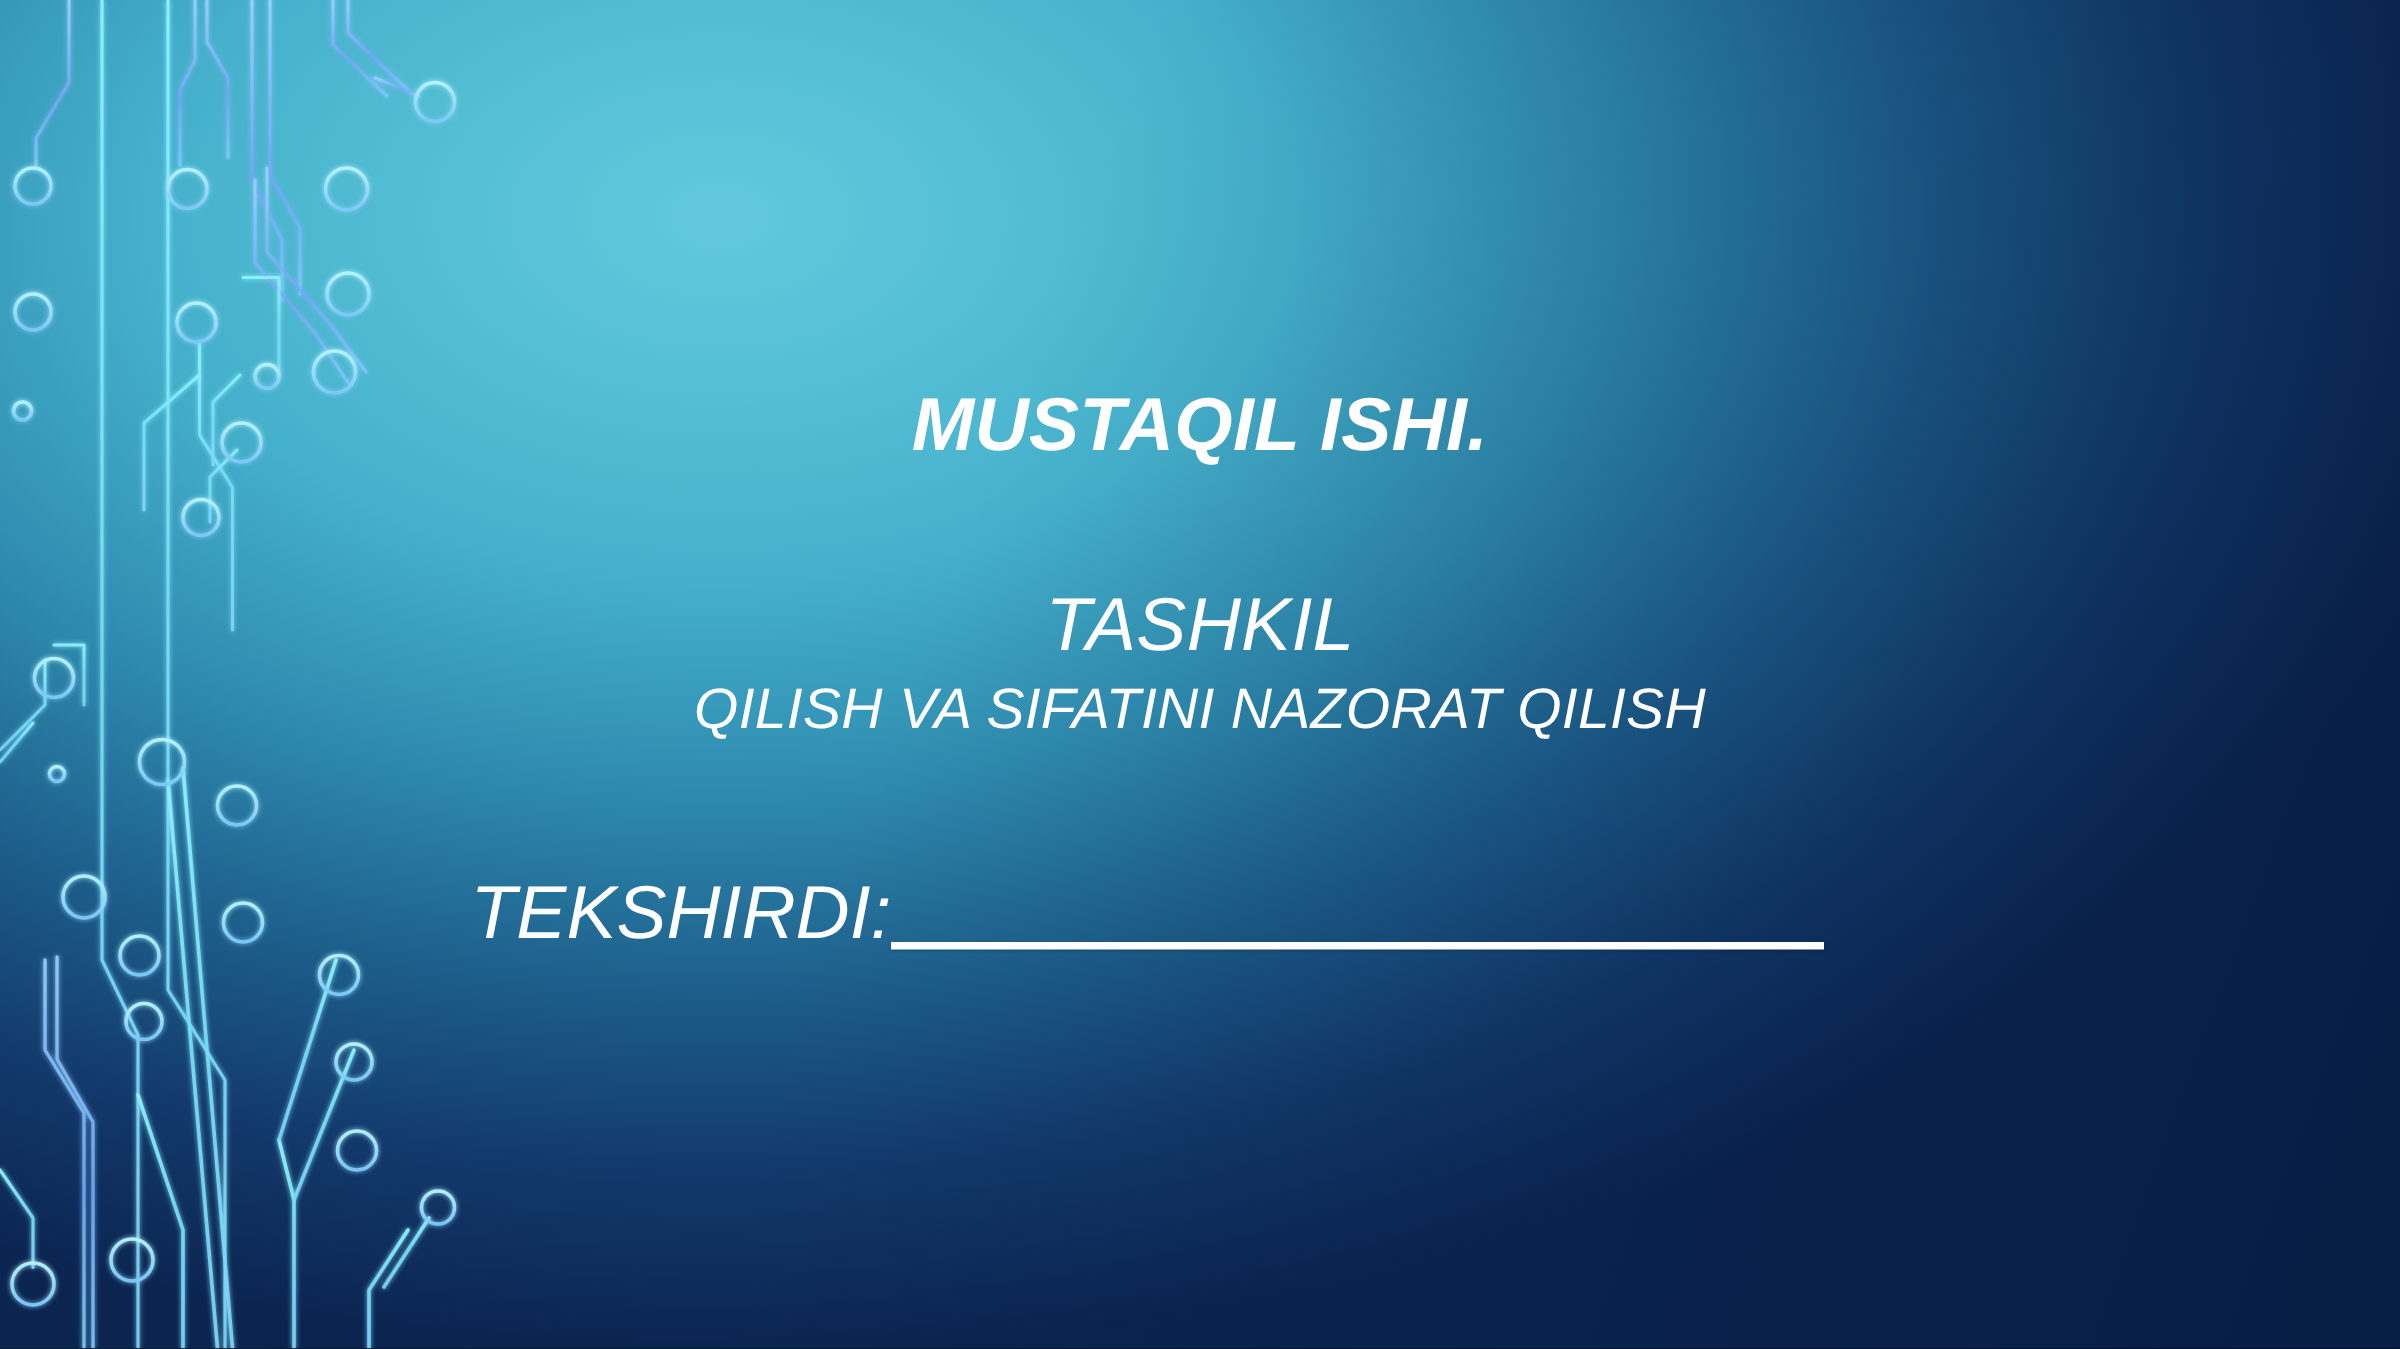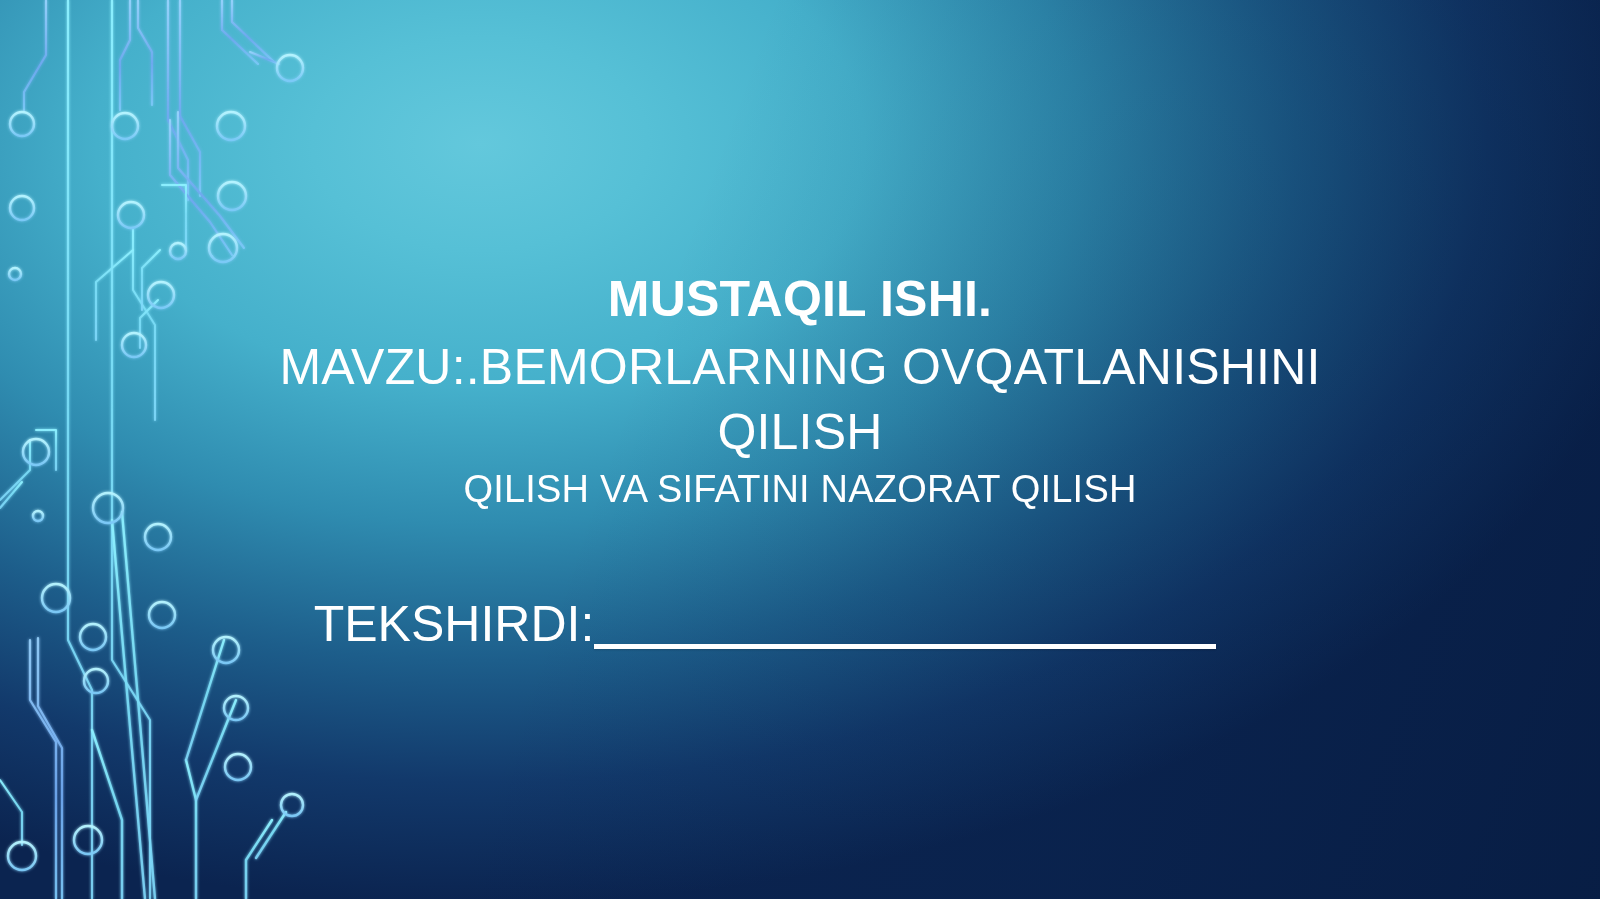--- a/index.html
+++ b/index.html
@@ -40,24 +40,25 @@
     left: 0;
     top: 0;
     width: 330px;
     height: 899px;
     z-index: 2;
   }
 
   #text-block {
     position: absolute;
     left: 0;
-    top: 16px;
+    top: 0;
     width: 1600px;
     height: 802px;
     z-index: 3;
+    font-style: italic;
   }
 
   .title-line {
     position: absolute;
     width: 100%;
     text-align: center;
     color: #ffffff;
     line-height: 1.0;
     white-space: nowrap;
     letter-spacing: 0.2px;
@@ -266,22 +267,21 @@
       <circle cx="162" cy="615" r="13"></circle>
       <circle cx="238" cy="767" r="13"></circle>
       <circle cx="22" cy="856" r="14"></circle>
       <circle cx="88" cy="840" r="14"></circle>
       <circle cx="292" cy="805" r="11"></circle>
     </g>
   </svg>
 
   <div id="text-block">
     <div class="title-line l1">MUSTAQIL ISHI.</div>
-    <div class="title-line l2">MAVZU:.BEMORLARNING OVQATLANISHINI</div>
-    <div class="title-line l3">QILISH</div>
+    <div class="title-line l3">TASHKIL</div>
     <div class="title-line l4">QILISH VA SIFATINI NAZORAT QILISH</div>
 
     <div class="signature-row">
       <span class="sig-inner">
         <span class="sig-label">TEKSHIRDI:</span><span class="sig-rule"></span>
       </span>
     </div>
   </div>
 
 </div>

